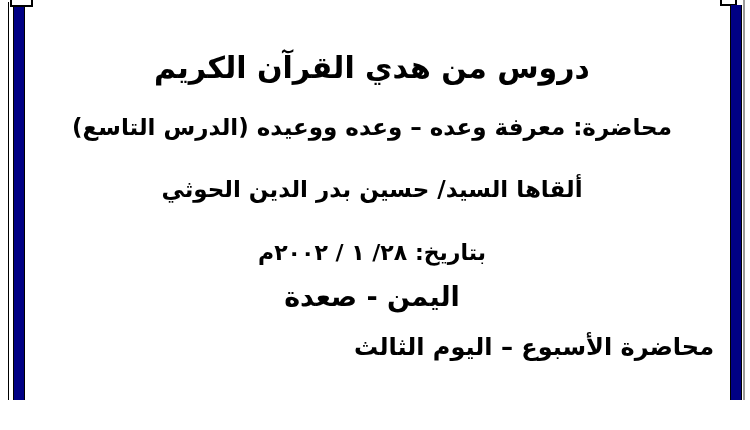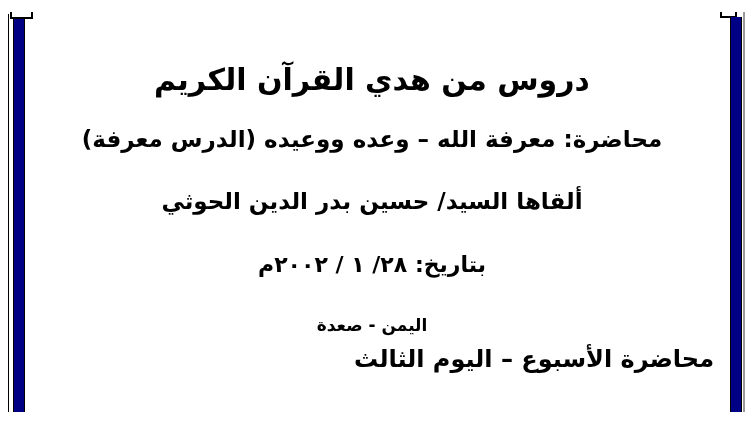--- a/index.html
+++ b/index.html
@@ -7,21 +7,20 @@
     padding: 0;
     background: #ffffff;
   }
   .page {
     position: relative;
     width: 750px;
     height: 400px;
     background: #ffffff;
     overflow: hidden;
     font-family: "DejaVu Sans", sans-serif;
-    margin-top: 12px;
   }
 
   
   .ornament { position: absolute; top: 0; bottom: 0; }
 
   .col-outer-line {
     position: absolute;
     left: 8px; top: 2px;
     width: 1px; height: 420px;
     background: #000000;
@@ -64,21 +63,21 @@
     direction: rtl;
     text-align: center;
     color: #000000;
     font-weight: bold;
     white-space: nowrap;
   }
   .l-title    { top: 50px;  font-size: 30px; }
   .l-lecture  { top: 114px; font-size: 23px; }
   .l-speaker  { top: 176px; font-size: 23px; }
   .l-date     { top: 240px; font-size: 22px; }
-  .l-location { top: 303px; font-size: 17px; }
+  .l-location { top: 281px; font-size: 27px; }
   .l-series   { top: 333px; font-size: 24px; text-align: right; }
 </style>
 </head>
 <body>
 
 <div class="page">
 
   <div class="ornament">
     <div class="col-outer-line"></div>
     <div class="col-capital left"></div>
@@ -87,21 +86,21 @@
   </div>
 
   <div class="ornament">
     <div class="col-capital right"></div>
     <div class="col-bar right" style="background-color: rgb(0, 0, 132);"></div>
     <div class="edge-shadow" style="background-color: rgb(154, 154, 154);"></div>
   </div>
 
   <div class="textline l-title">دروس من هدي القرآن الكريم</div>
 
-  <div class="textline l-lecture">محاضرة: معرفة الله – وعده ووعيده (الدرس معرفة)</div>
+  <div class="textline l-lecture">محاضرة: معرفة وعده – وعده ووعيده (الدرس التاسع)</div>
 
   <div class="textline l-speaker">ألقاها السيد/ حسين بدر الدين الحوثي</div>
 
   <div class="textline l-date">بتاريخ: ٢٨/ ١ / ٢٠٠٢م</div>
 
   <div class="textline l-location">اليمن - صعدة</div>
 
   <div class="textline l-series">محاضرة الأسبوع – اليوم الثالث</div>
 
 </div>

